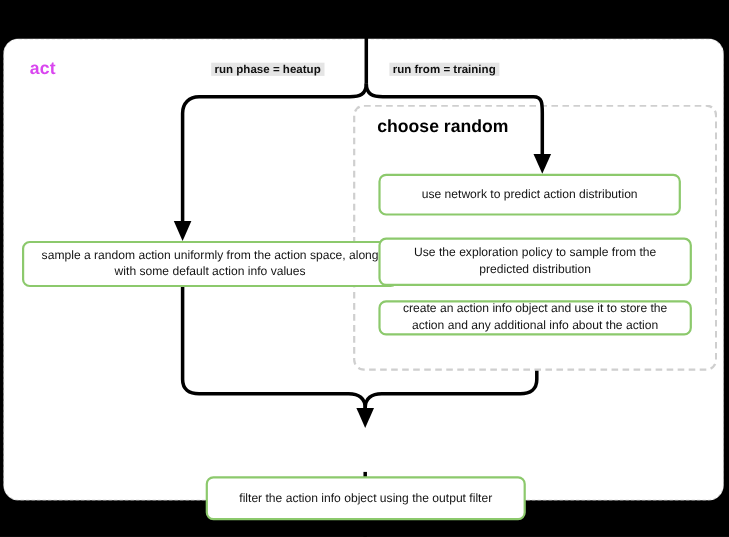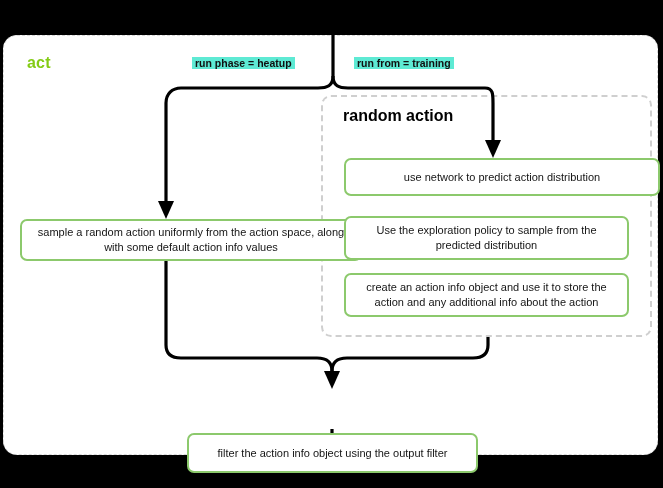--- a/index.html
+++ b/index.html
@@ -32,21 +32,21 @@
     border-radius: 14px;
     box-sizing: border-box;
   }
 
   .act-title {
     position: absolute;
     left: 27px;
     top: 54px;
     font-size: 16px;
     font-weight: bold;
-    color: #84cc16;
+    color: #d946ef;
     letter-spacing: 0.2px;
   }
 
   
   .choose-card {
     position: absolute;
     left: 321px;
     top: 95px;
     width: 331px;
     height: 242px;
@@ -78,33 +78,33 @@
     align-items: center;
     justify-content: center;
     text-align: center;
     color: #141414;
     font-size: 11px;
     line-height: 15px;
     padding: 0 8px;
   }
 
   #node-heatup-sample { left: 20px;  top: 219px; width: 342px; height: 42px; }
-  #node-predict       { left: 344px; top: 158px; width: 316px; height: 38px; }
+  #node-predict       { left: 344px; top: 158px; width: 275px; height: 38px; }
   #node-explore       { left: 344px; top: 216px; width: 285px; height: 44px; text-align: center; }
-  #node-actioninfo    { left: 344px; top: 273px; width: 285px; height: 44px; }
+  #node-actioninfo    { left: 344px; top: 273px; width: 285px; height: 32px; }
   #node-filter        { left: 187px; top: 389px; width: 291px; height: 40px; margin-top: 44px; }
 
   
   .edge-label {
     position: absolute;
     font-size: 10.5px;
     font-weight: bold;
     color: #101010;
     white-space: nowrap;
-    background: #5eead4;
+    background: #e5e5e5;
     padding: 0 3px;
   }
   #label-heatup   { left: 192px; top: 57px; }
   #label-training { left: 354px; top: 57px; }
 
   svg.edges {
     position: absolute;
     left: 0;
     top: 0;
     width: 663px;
@@ -123,21 +123,21 @@
 <body>
 
 <div id="canvas">
 
   <div class="act-card"></div>
 
   <div class="act-title">act</div>
 
   <div class="choose-card"></div>
 
-  <div class="choose-title">random action</div>
+  <div class="choose-title">choose random</div>
 
   <svg class="edges" viewBox="0 0 663 488">
 
     <path d="M333,30 L333,76"></path>
 
     <path d="M333,76 C333,86 327,88 318,88 L181,88 C172,88 166,94 166,103 L166,205"></path>
     <polygon class="arrowhead" points="166,219 158,201 174,201"></polygon>
 
     <path d="M333,76 C333,86 339,88 348,88 L485,88 C493,88 493,94 493,103 L493,144"></path>
     <polygon class="arrowhead" points="493,158 485,140 501,140"></polygon>

